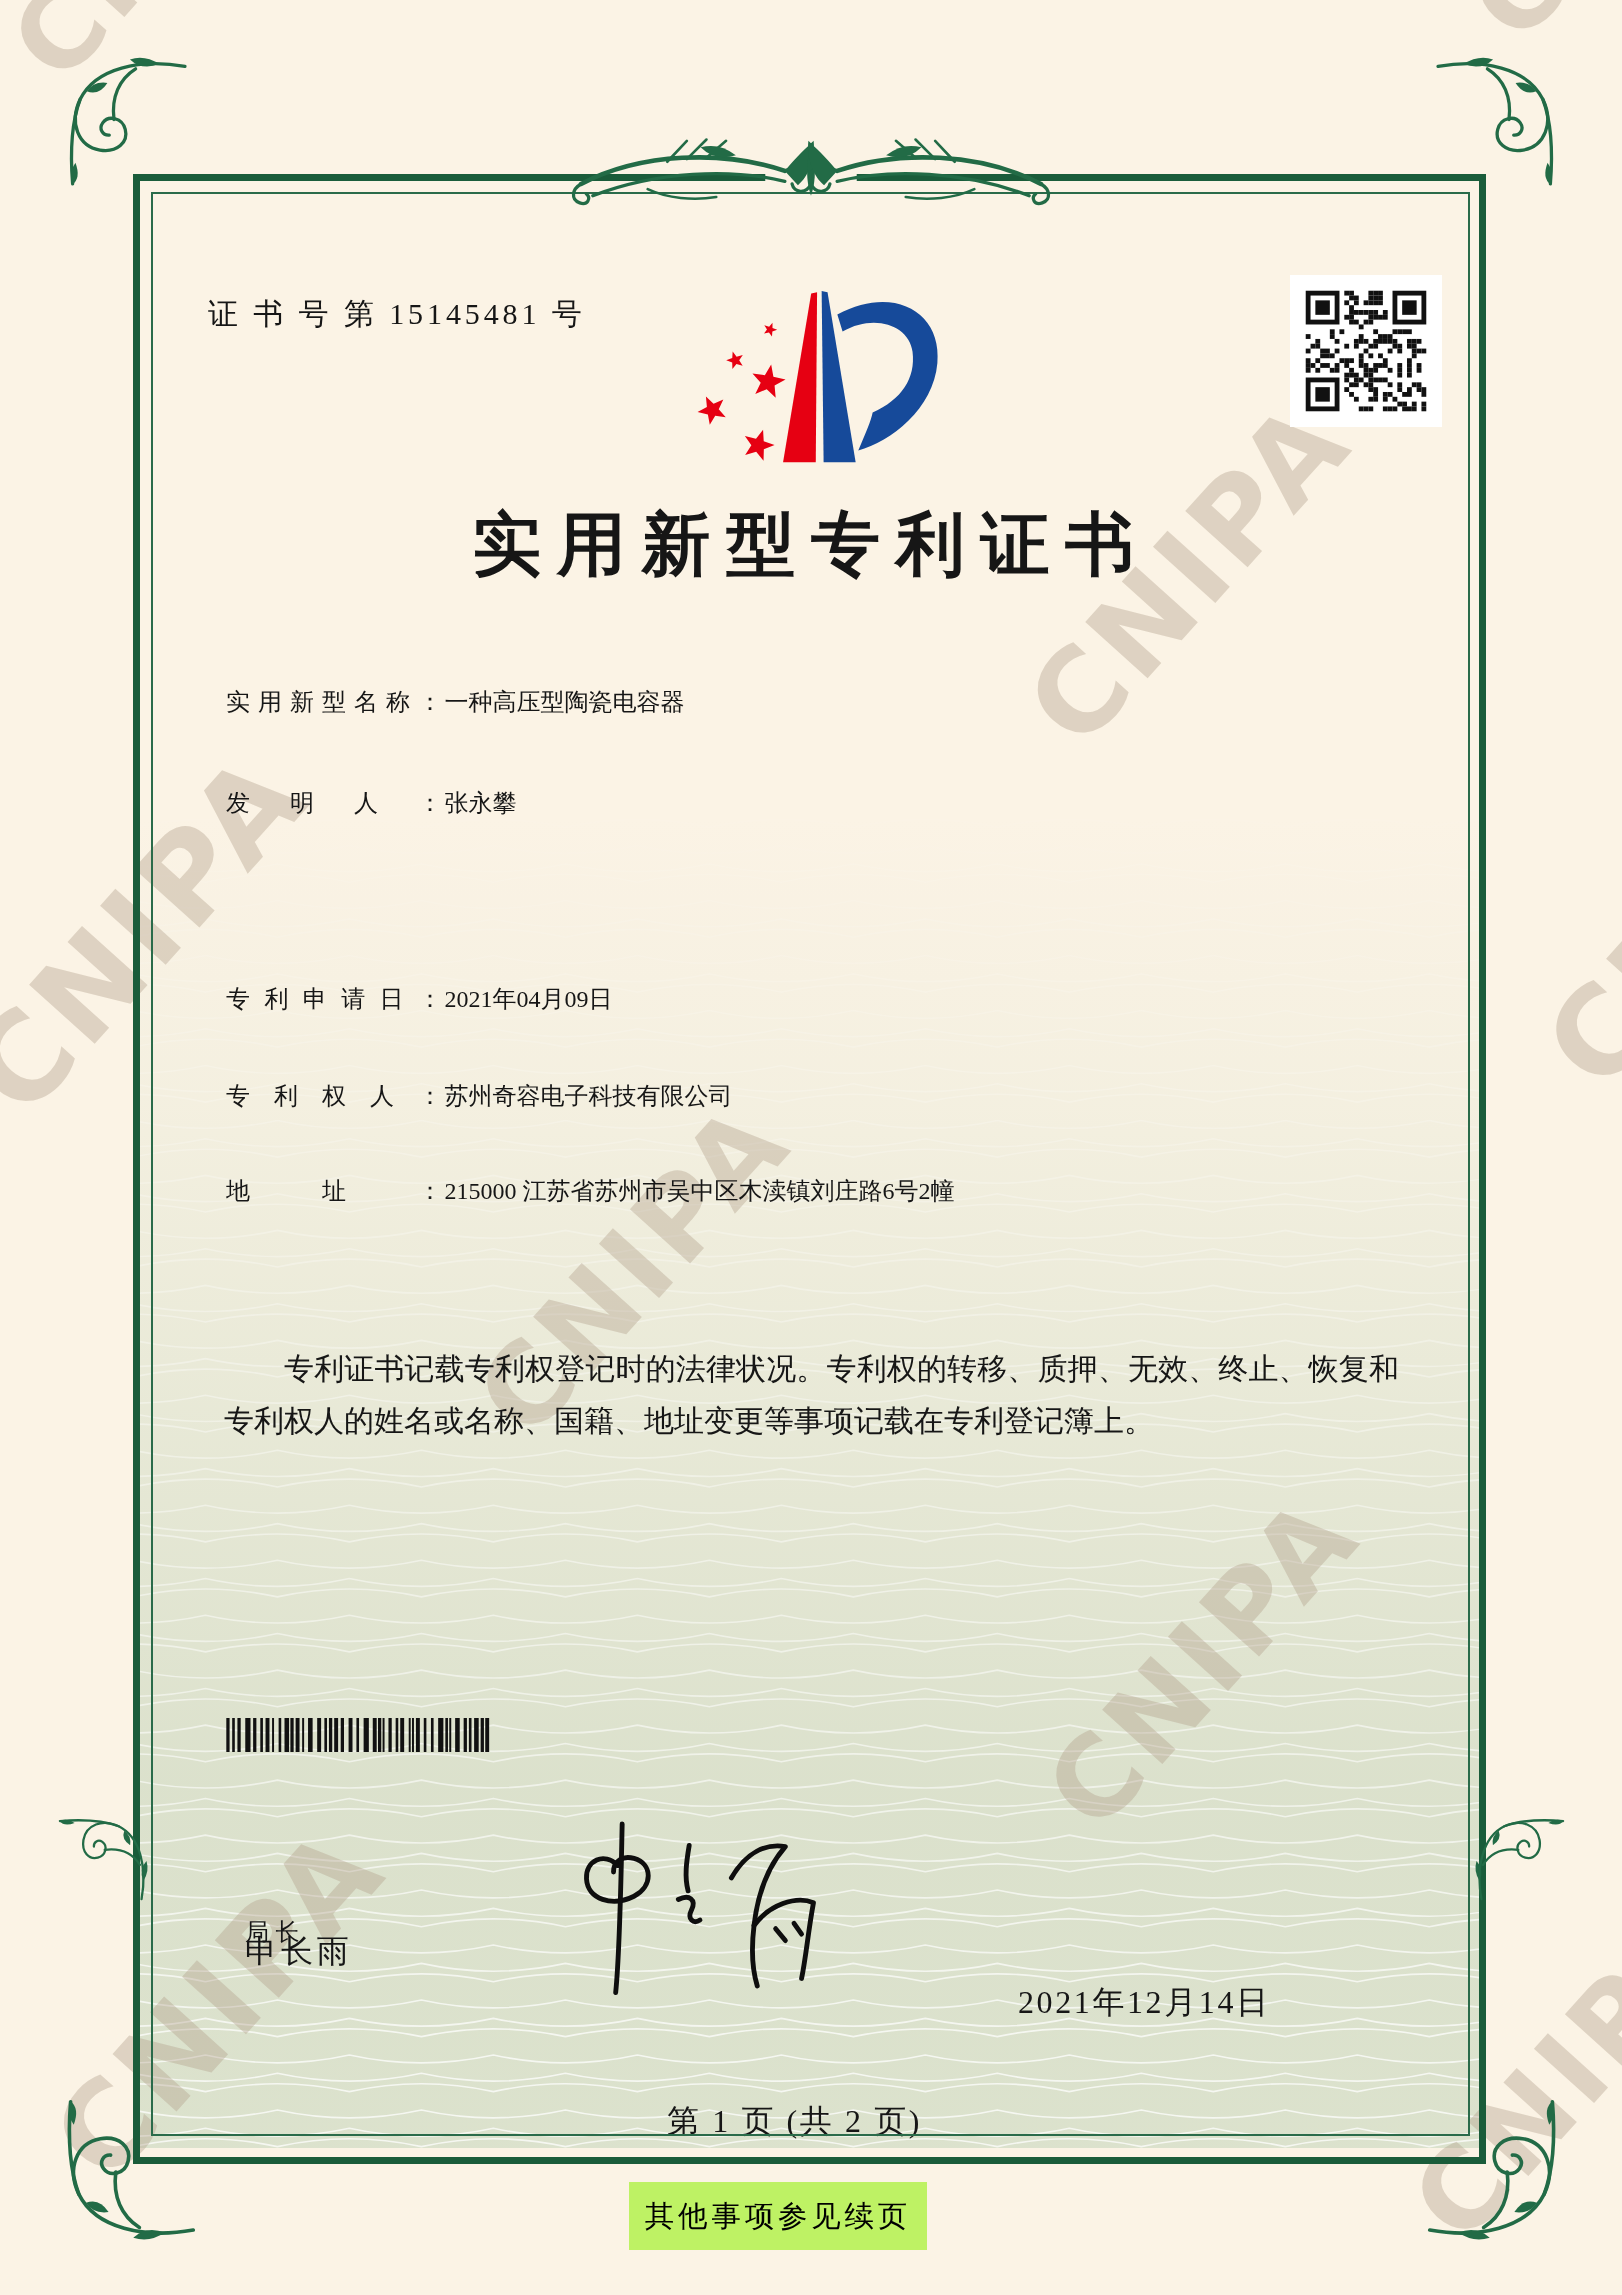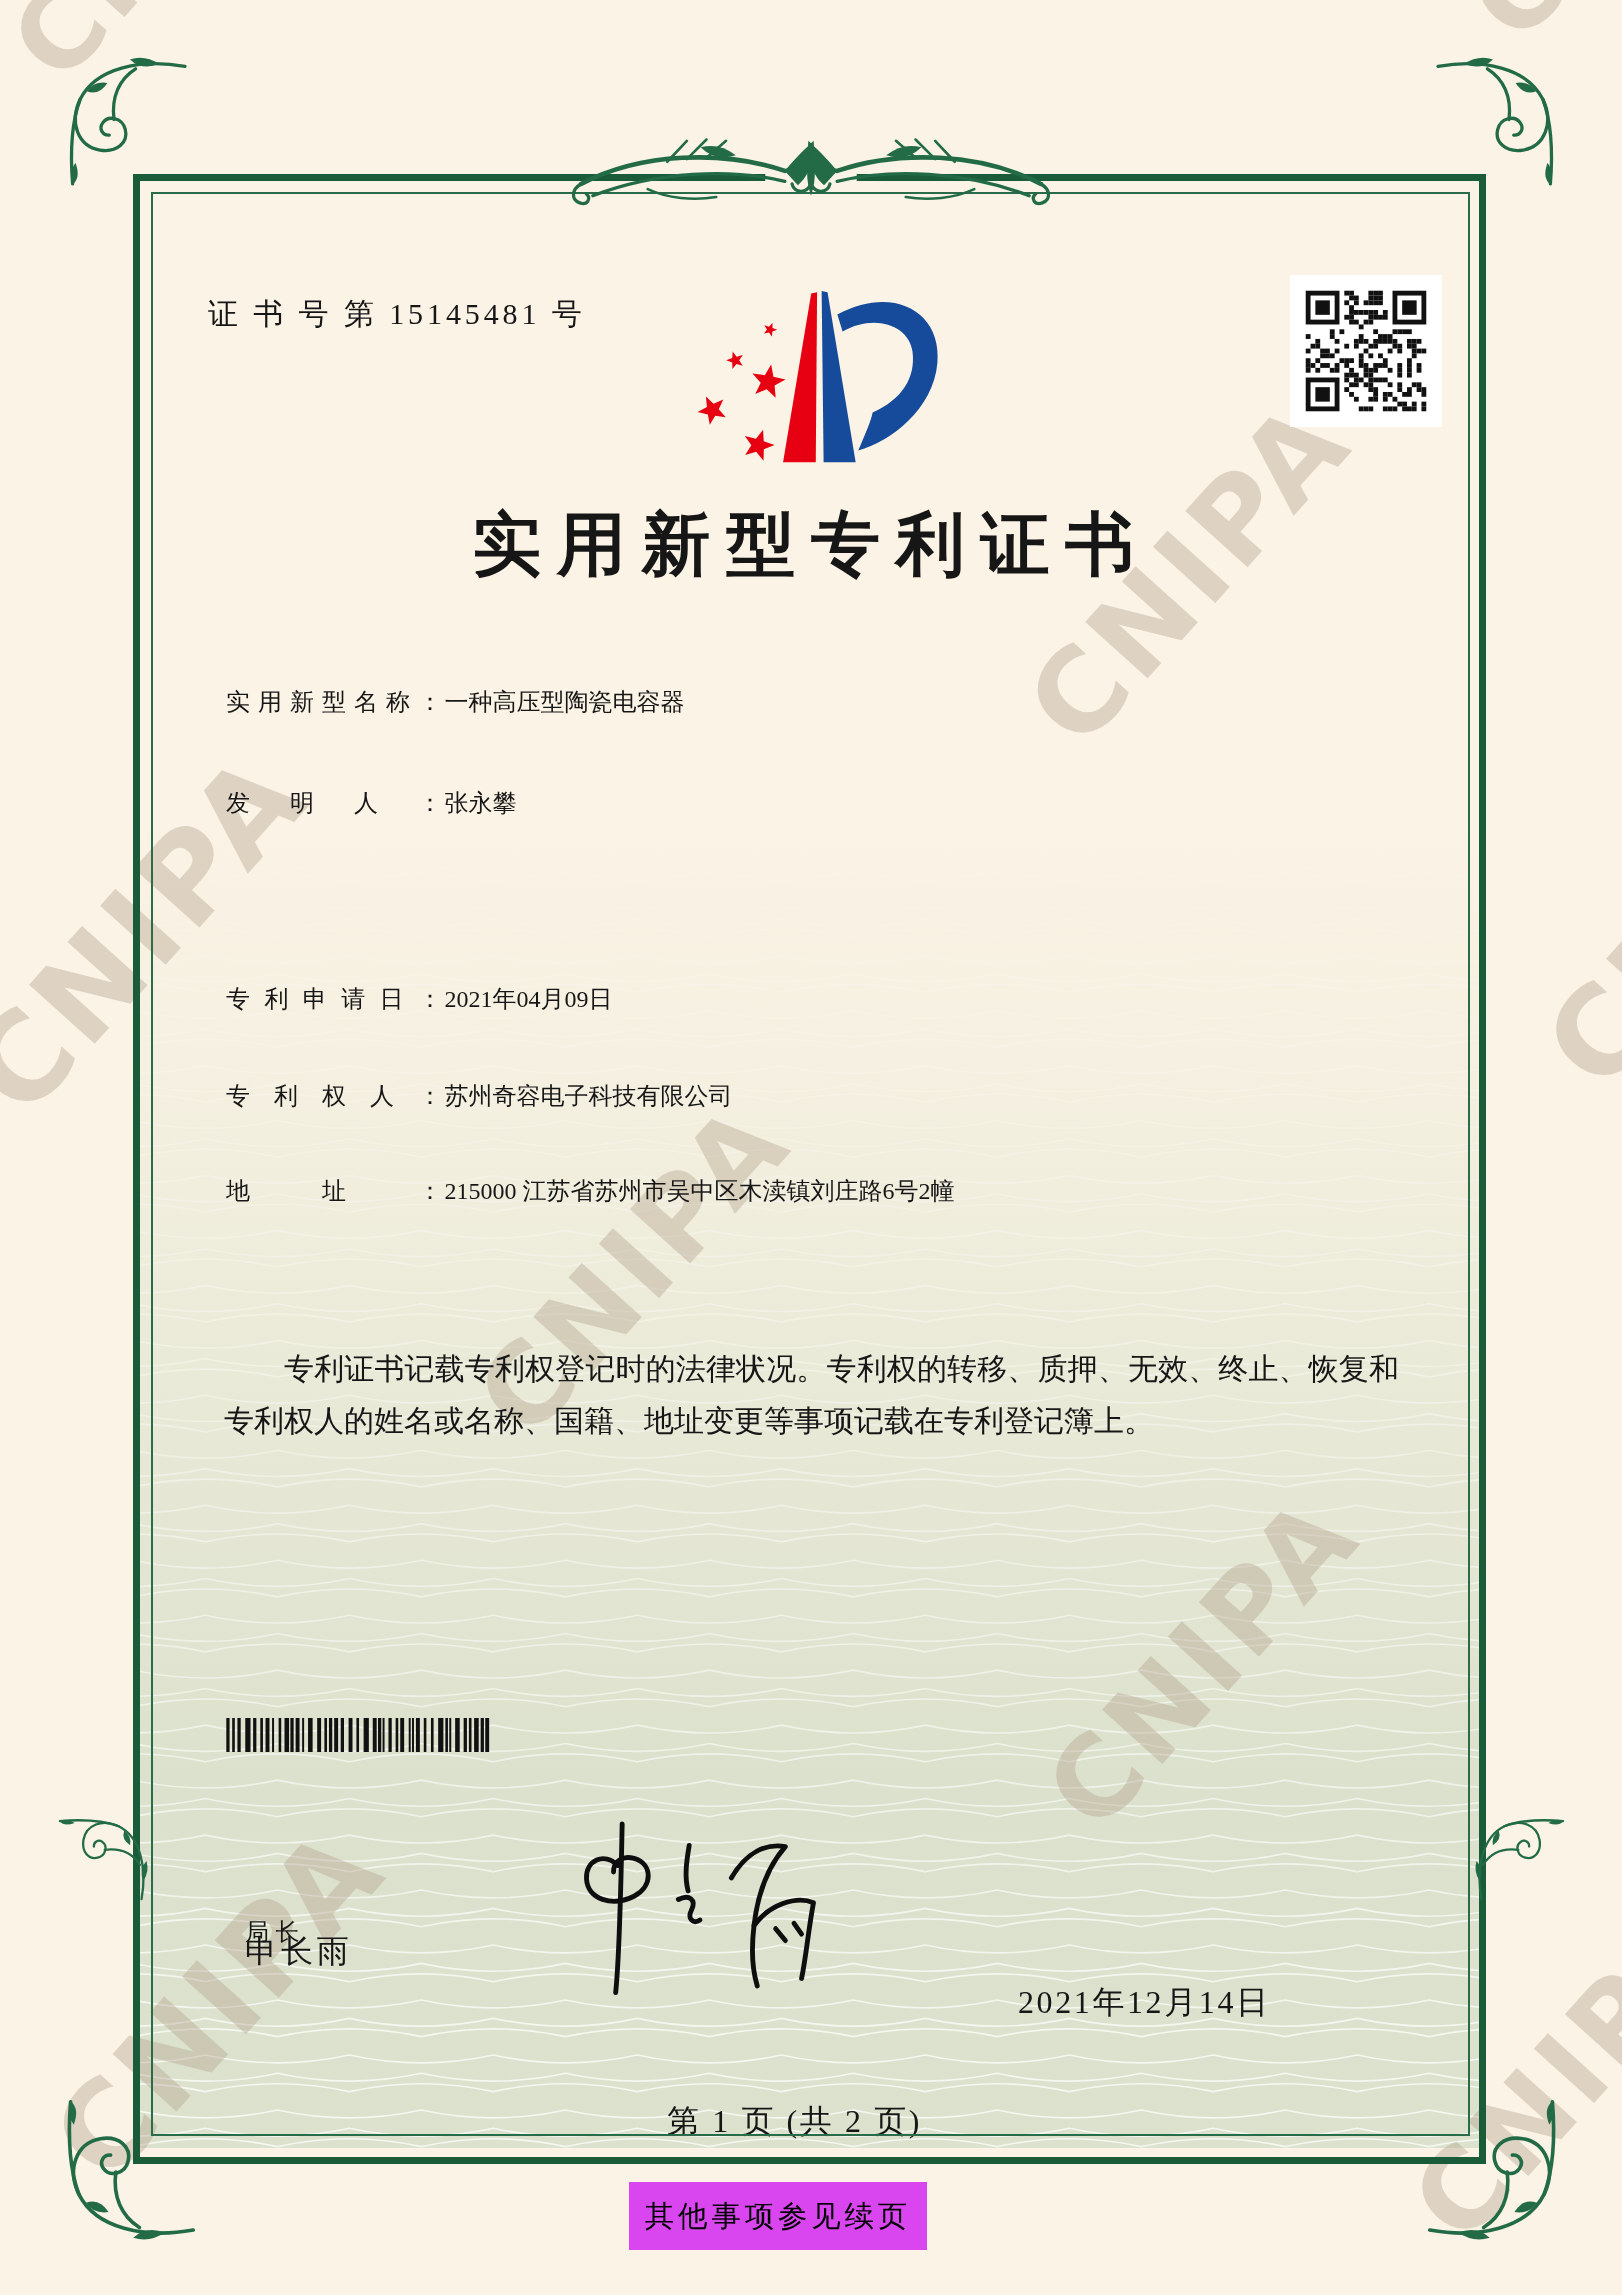--- a/index.html
+++ b/index.html
@@ -47,21 +47,21 @@
              line-height:52px;text-align:justify;}
   .body-text p{margin:0;text-indent:60px;}
 
   .barcode{position:absolute;left:226px;top:1718px;width:270px;height:34px;}
   .signer-title{position:absolute;left:245px;top:1916px;font-size:24px;letter-spacing:6.5px;}
   .signer-name{position:absolute;left:245px;top:1930px;font-size:32px;letter-spacing:3.9px;}
   .signature{position:absolute;left:553px;top:1811px;width:281px;height:190px;}
   .signature path{stroke:#0e0e0e;stroke-width:9;fill:none;stroke-linecap:round;stroke-linejoin:round;}
   .issue-date{position:absolute;left:1018px;top:1981px;font-size:32px;letter-spacing:2.6px;}
   .page-info{position:absolute;left:667px;top:2100px;font-size:32px;letter-spacing:2.6px;}
-  .note-box{position:absolute;left:629px;top:2182px;width:298px;height:68px;background:#d946ef;
+  .note-box{position:absolute;left:629px;top:2182px;width:298px;height:68px;background:#bef264;
             text-align:center;line-height:68px;font-size:29.4px;letter-spacing:3.9px;z-index:4;}
 </style>
 </head>
 <body>
 
 <div class="page">
 
   <div class="wm" style="left:-13px;top:19.6px;font-size:108px;">CNIPA</div>
   <div class="wm" style="left:1446px;top:-19.6px;font-size:108px;">CNIPA</div>
   <div class="wm" style="left:1001px;top:681px;font-size:115px;">CNIPA</div>

